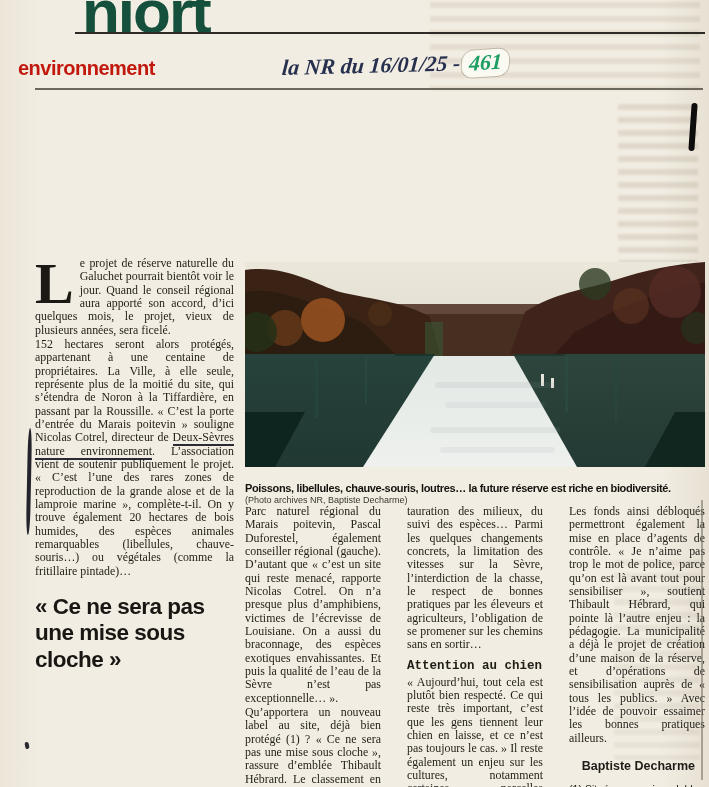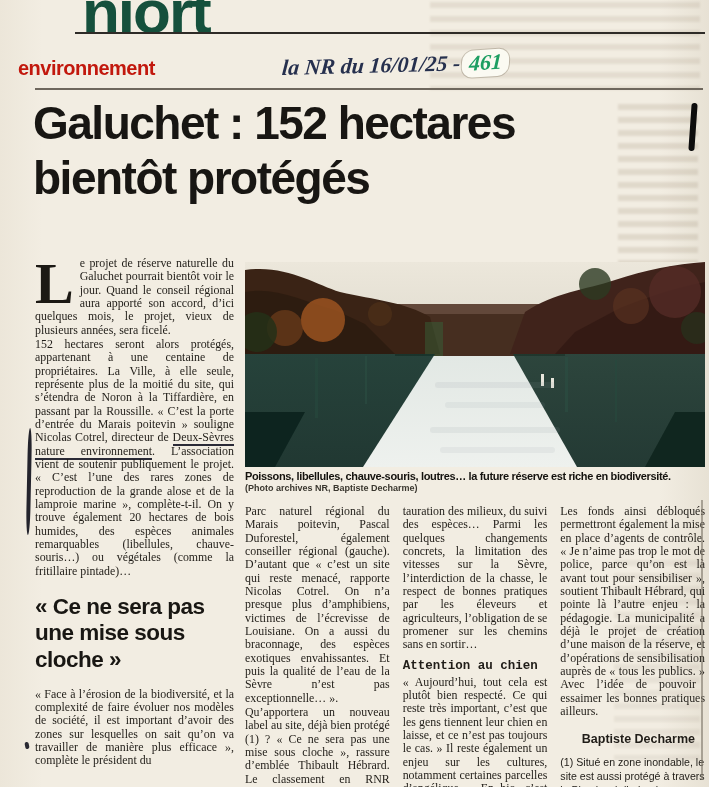--- a/index.html
+++ b/index.html
@@ -61,28 +61,28 @@
   }
   .crosshead{
     font-family:"Liberation Sans", sans-serif; font-weight:bold;
     font-size:22.5px; line-height:1.18; letter-spacing:-0.5px; color:#191713;
     margin:16px 0 14px 0; text-align:left;
   }
   .photo-block{position:absolute; left:245px; top:262px; width:460px;}
   .photo-frame{width:460px; height:205px; display:block;}
   .photo-caption{
     font-family:"Liberation Sans", sans-serif; font-weight:bold;
-    font-size:11px; letter-spacing:-0.35px; color:#14120e; margin-top:3px; white-space:nowrap;
+    font-size:11px; letter-spacing:-0.35px; color:#14120e; margin-top:15px; white-space:nowrap;
   }
   .photo-credit{
-    font-family:"Liberation Sans", sans-serif; font-size:9px; color:#3a372f; margin-top:1px;font-weight:bold;
+    font-family:"Liberation Sans", sans-serif; font-size:9px; color:#3a372f; margin-top:1px;
   }
   .cols-row{
     position:absolute; left:245px; top:505px; width:460px; height:282px;
-    display:flex; gap:13px; overflow:hidden;
+    display:flex; gap:26px; overflow:hidden;
   }
   .cols-row .col{flex:1 1 0;}
   .inline-head{
     font-family:Liberation Mono, monospace; font-weight:bold;
     font-size:12.5px; margin:7px 0 3px 0; text-align:left;
   }
   .byline{
     font-family:"Liberation Sans", sans-serif; font-weight:bold;
     font-size:12.5px; text-align:right; margin:14px 10px 10px 0;
   }
@@ -122,31 +122,26 @@
   <div class="ghost ghost-c"></div>
 
   <div class="masthead-section">niort</div>
   <div class="masthead-rule"></div>
 
   <div class="kicker">environnement</div>
   <div class="kicker-rule"></div>
   <div class="handwriting"><span>la NR du 16/01/25 -</span><span class="sticker">461</span>
   </div>
 
-  <div class="headline">
-    <div>Galuchet : 152 hectares</div>
-    <div>bientôt protégés</div>
-  </div>
 
 
   <div class="col1 bodytext">
     <p><span class="dropcap">L</span><span>e projet de réserve naturelle du Galuchet pourrait bientôt voir le jour. Quand le conseil régional aura apporté son accord, d’ici quelques mois, le projet, vieux de plusieurs années, sera ficelé.</span></p>
     <p><span>152 hectares seront alors protégés, appartenant à une centaine de propriétaires. La Ville, à elle seule, représente plus de la moitié du site, qui s’étendra de Noron à la Tiffardière, en passant par la Roussille. </span><span class="it">« C’est la porte d’entrée du Marais poitevin »</span><span> souligne Nicolas Cotrel, directeur de </span><span class="pen-underline">Deux-Sèvres nature environnement</span><span>. L’association vient de soutenir publiquement le projet. </span><span class="it">« C’est l’une des rares zones de reproduction de la grande alose et de la lamproie marine »</span><span>, complète-t-il. On y trouve également 20 hectares de bois humides, des espèces animales remarquables (libellules, chauve-souris…) ou végétales (comme la fritillaire pintade)…</span></p>
     <div class="crosshead">« Ce ne sera pas une mise sous cloche »</div>
-    <p><span class="it">« Face à l’érosion de la biodiversité, et la complexité de faire évoluer nos modèles de société, il est important d’avoir des zones sur lesquelles on sait qu’on va travailler de manière plus efficace »</span><span>, complète le président du</span></p>
   </div>
 
   <div class="photo-block">
     <svg class="photo-frame" viewBox="0 0 460 205" role="img">
       <defs>
         <linearGradient id="sky" x1="0" y1="0" x2="0" y2="1">
           <stop offset="0" stop-color="#ece7db"></stop>
             <stop offset="1" stop-color="#ddd9cc"></stop>
         </linearGradient>
         <linearGradient id="water" x1="0" y1="0" x2="0" y2="1">

